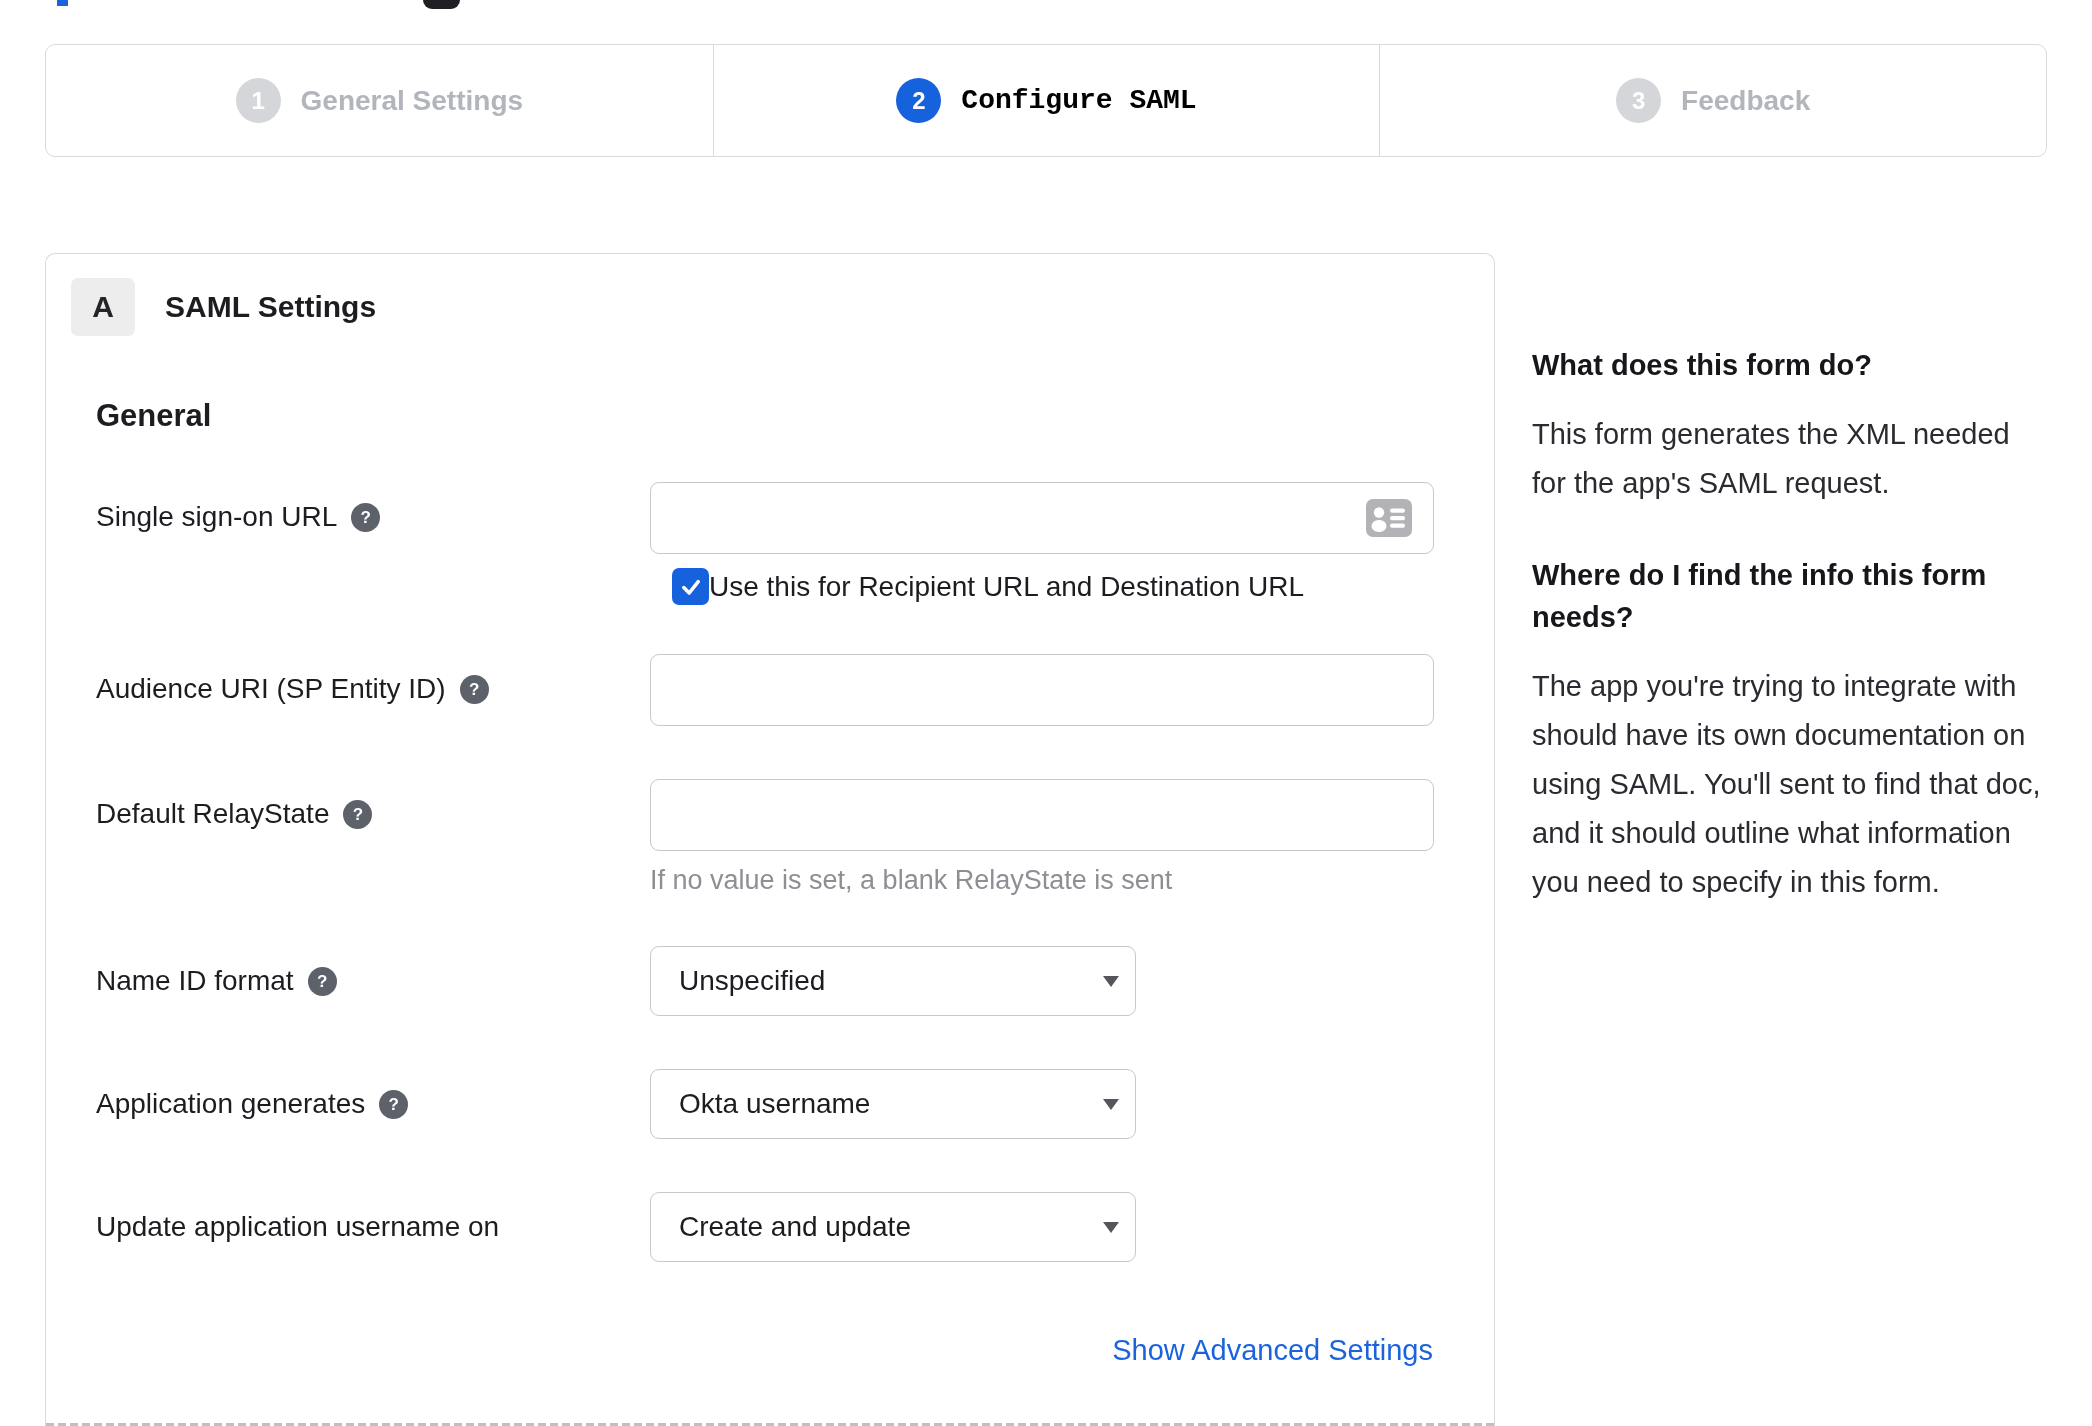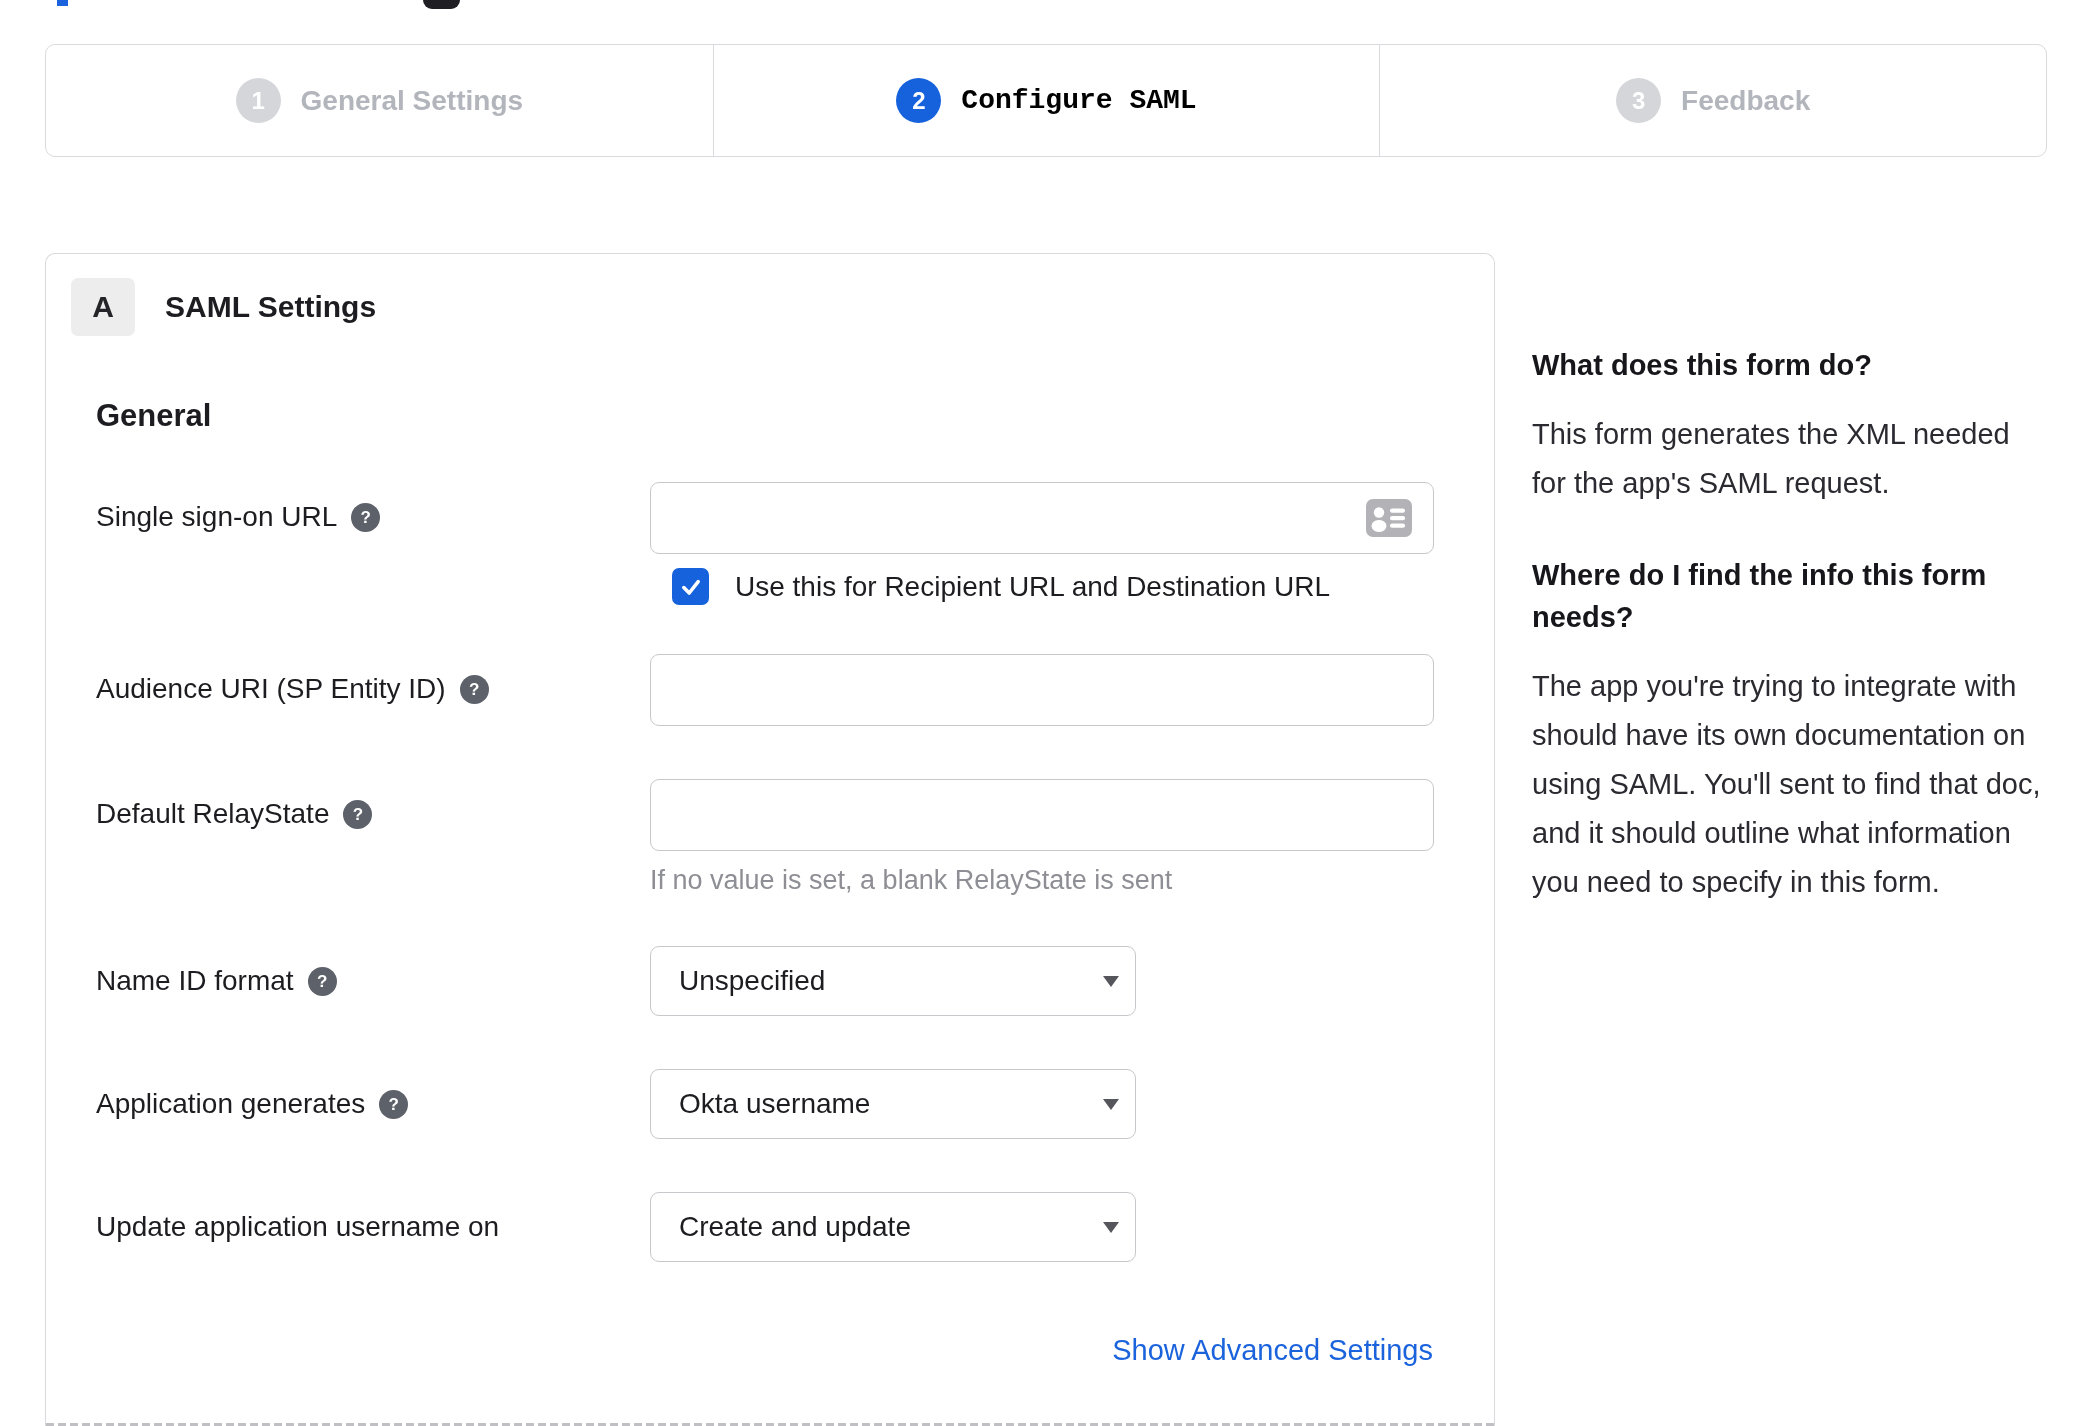--- a/index.html
+++ b/index.html
@@ -71,21 +71,21 @@
   .input-wrap { position: relative; width: 784px; }
   .text-input {
     width: 784px; height: 72px;
     border: 1.5px solid #c8c8cc; border-radius: 9px;
     font-family: "Liberation Sans", sans-serif;
     font-size: 28px; color: #1d1d21;
     padding: 0 80px 0 24px; background: #fff; outline: none;
   }
   .card-icon { position: absolute; right: 22px; top: 17px; width: 46px; height: 38px; }
 
-  .checkbox-line { display: flex; align-items: center; gap: 26px; margin-top: 14px; padding-left: 22px; }
+  .checkbox-line { display: flex; align-items: center; margin-top: 14px; padding-left: 22px; }
   .checkbox {
     width: 37px; height: 37px; border-radius: 7px;
     background: #1662dd; display: flex; align-items: center; justify-content: center;
     cursor: pointer; flex: 0 0 auto;
   }
   .checkbox-label { font-size: 28px; color: #1d1d21; }
 
   .hint { margin-top: 14px; font-size: 27px; color: #8e8e95; }
 
   .select {

